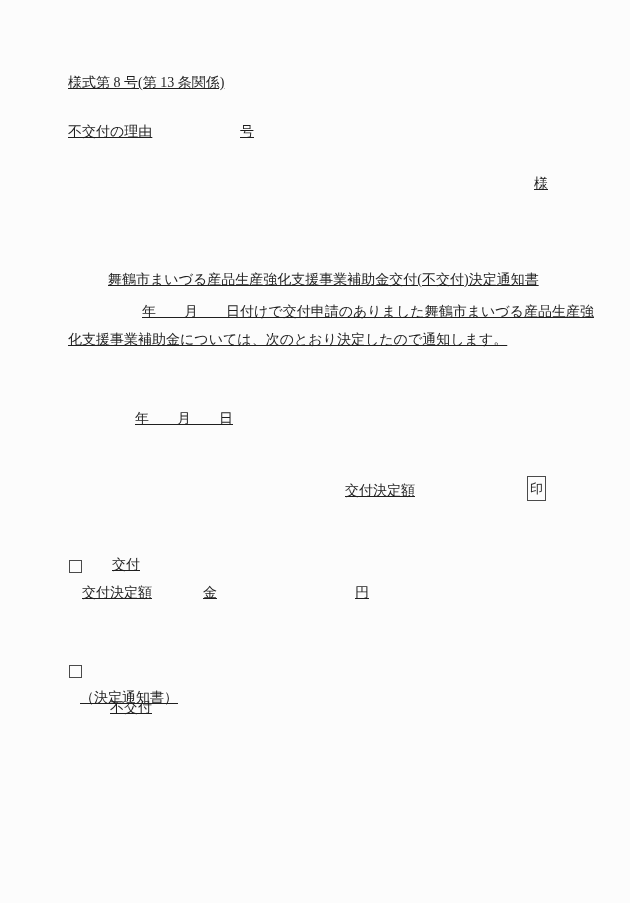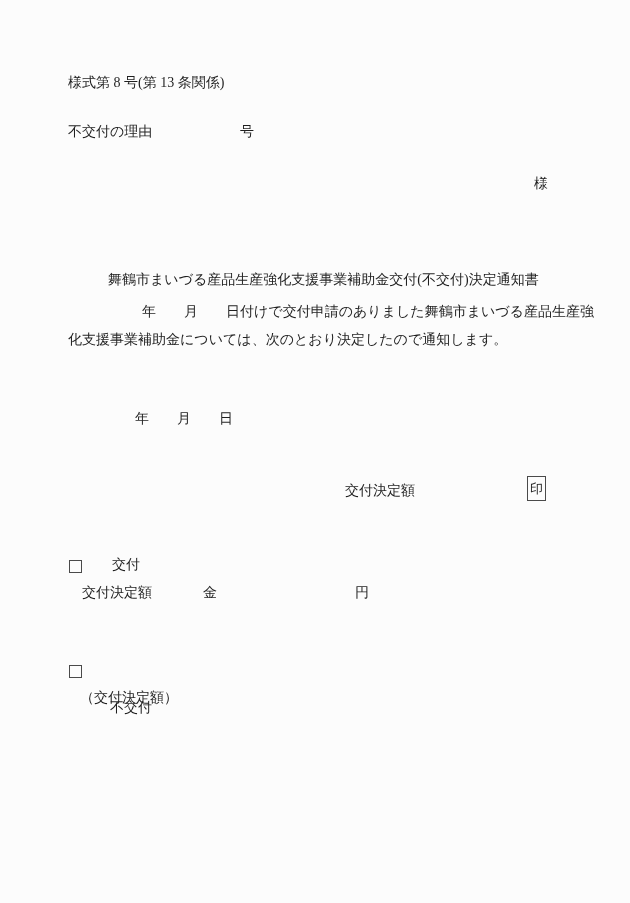--- a/index.html
+++ b/index.html
@@ -10,21 +10,21 @@
   .page {
     position: relative;
     width: 630px;
     height: 903px;
     background: #fcfcfc;
     font-family: "Liberation Serif", "DejaVu Serif", serif;
     font-size: 14px;
     color: #1f1f1f;
     overflow: hidden;
   }
-  .abs { position: absolute; white-space: pre; line-height: 1.3; }
+  .abs { position: absolute; white-space: pre; line-height: 1.3; text-decoration: underline; }
   .seal-box {
     position: absolute;
     left: 527px;
     top: 476px;
     width: 17px;
     height: 23px;
     border: 1px solid #4a4a4a;
     display: flex;
     align-items: center;
     justify-content: center;
@@ -69,16 +69,16 @@
     <span class="checkbox-square" style="left:69px; top:560px;"></span>
     <div class="abs" style="left:112px; top:556px;">交付</div>
     <div class="abs" style="left:82px; top:584px;">交付決定額</div>
     <div class="abs" style="left:203px; top:584px;">金</div>
     <div class="abs" style="left:355px; top:584px;">円</div>
   </div>
 
   <div>
     <span class="checkbox-square" style="left:69px; top:665px;"></span>
     <div class="abs" style="left:110px; top:699px;">不交付</div>
-    <div class="abs" style="left:80px; top:689px;">（交付決定額）</div>
+    <div class="abs" style="left:80px; top:689px;">（決定通知書）</div>
   </div>
 
 </div>
 
 </body></html>

